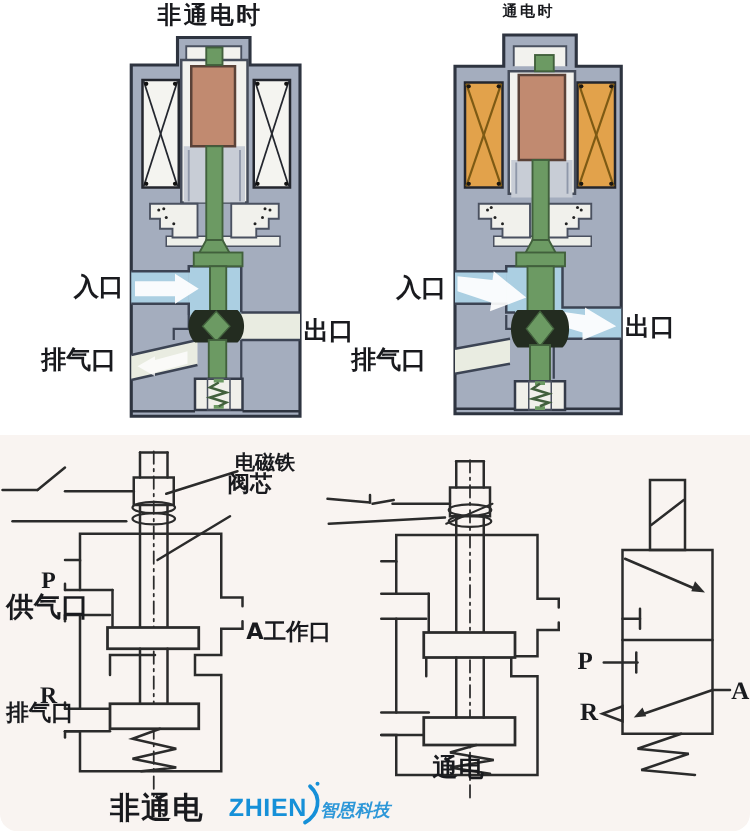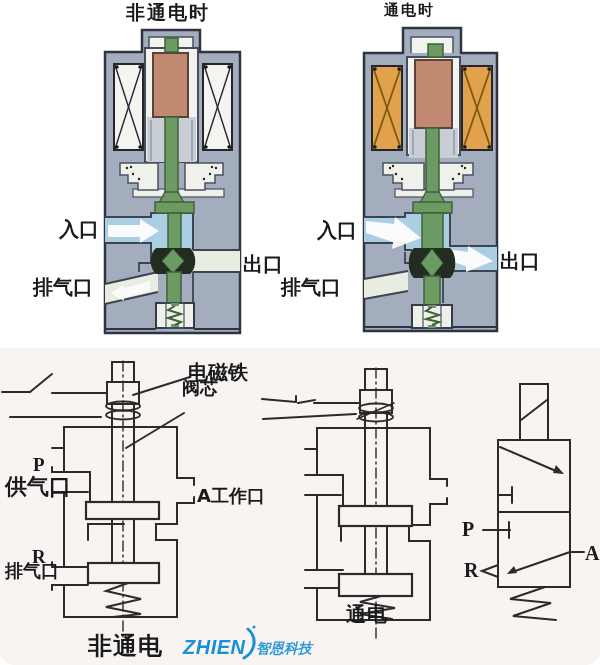--- a/index.html
+++ b/index.html
@@ -4,21 +4,21 @@
 <style>
   html,body{margin:0;padding:0;background:#ffffff;}
   #stage{position:relative;width:600px;height:665px;background:#ffffff;overflow:hidden;
          font-family:"DejaVu Sans",sans-serif;border-radius:14px;}
   .abs{position:absolute;}
   .paper{position:absolute;left:0;top:348px;width:600px;height:317px;background:#f9f4f1;}
   .lbl{position:absolute;font-weight:bold;color:#191a1e;line-height:1;white-space:nowrap;
        font-family:"DejaVu Sans",sans-serif;}
   .serif{font-family:"Liberation Serif",serif;}
   .logo-zhien{position:absolute;left:183px;top:636px;font-family:"Liberation Sans",sans-serif;
-       font-style:italic;font-weight:900;font-size:20px;color:#1690d8;letter-spacing:.5px;}
+       font-weight:900;font-size:20px;color:#1690d8;letter-spacing:.5px;}
   .logo-co{position:absolute;left:256px;top:640px;font-family:Liberation Serif, serif;
        font-weight:bold;font-size:14px;color:#2d97d8;font-style:italic;}
 </style>
 </head>
 <body>
 
 <div id="stage">
 
   <div class="paper"></div>
 
@@ -266,35 +266,35 @@
         <line x1="570" y1="552" x2="584" y2="552"></line>
         <line x1="570" y1="552" x2="515" y2="571"></line>
         <polygon points="507,574 517,573 514,566" fill="#2b2b2b" stroke="none"></polygon>
         <polygon points="482,571 498,565 498,577"></polygon>
         <polyline points="545,587 510,599 551,603 513,616 556,620"></polyline>
       </g>
     </g>
   </svg>
 
   <div class="lbl" style="left:126px;top:3px;font-size:19px;letter-spacing:2px">非通电时</div>
-  <div class="lbl" style="left:384px;top:3px;font-size:15px;letter-spacing:2px">通电时</div>
+  <div class="lbl" style="left:402px;top:3px;font-size:12px;letter-spacing:2px">通电时</div>
 
   <div class="lbl" style="left:59px;top:219px;font-size:20px">入口</div>
   <div class="lbl" style="left:243px;top:254px;font-size:20px">出口</div>
   <div class="lbl" style="left:33px;top:277px;font-size:20px">排气口</div>
 
   <div class="lbl" style="left:317px;top:220px;font-size:20px">入口</div>
   <div class="lbl" style="left:500px;top:251px;font-size:20px">出口</div>
   <div class="lbl" style="left:281px;top:277px;font-size:20px">排气口</div>
 
-  <div class="lbl" style="left:188px;top:362px;font-size:20px">电磁铁</div>
+  <div class="lbl" style="left:188px;top:362px;font-size:16px">电磁铁</div>
   <div class="lbl" style="left:182px;top:379px;font-size:18px">阀芯</div>
   <div class="lbl serif" style="left:33px;top:455px;font-size:19px">P</div>
   <div class="lbl" style="left:5px;top:476px;font-size:22px">供气口</div>
-  <div class="lbl" style="left:197px;top:487px;font-size:18px">A工作口</div>
+  <div class="lbl" style="left:197px;top:497px;font-size:18px">A工作口</div>
   <div class="lbl serif" style="left:32px;top:547px;font-size:19px">R</div>
   <div class="lbl" style="left:5px;top:562px;font-size:18px">排气口</div>
 
   <div class="lbl" style="left:88px;top:634px;font-size:24px;letter-spacing:1px">非通电</div>
   <div class="lbl" style="left:346px;top:604px;font-size:20px;letter-spacing:1px">通电</div>
 
   <div class="lbl serif" style="left:462px;top:519px;font-size:20px">P</div>
   <div class="lbl serif" style="left:585px;top:543px;font-size:20px">A</div>
   <div class="lbl serif" style="left:464px;top:560px;font-size:20px">R</div>
 

